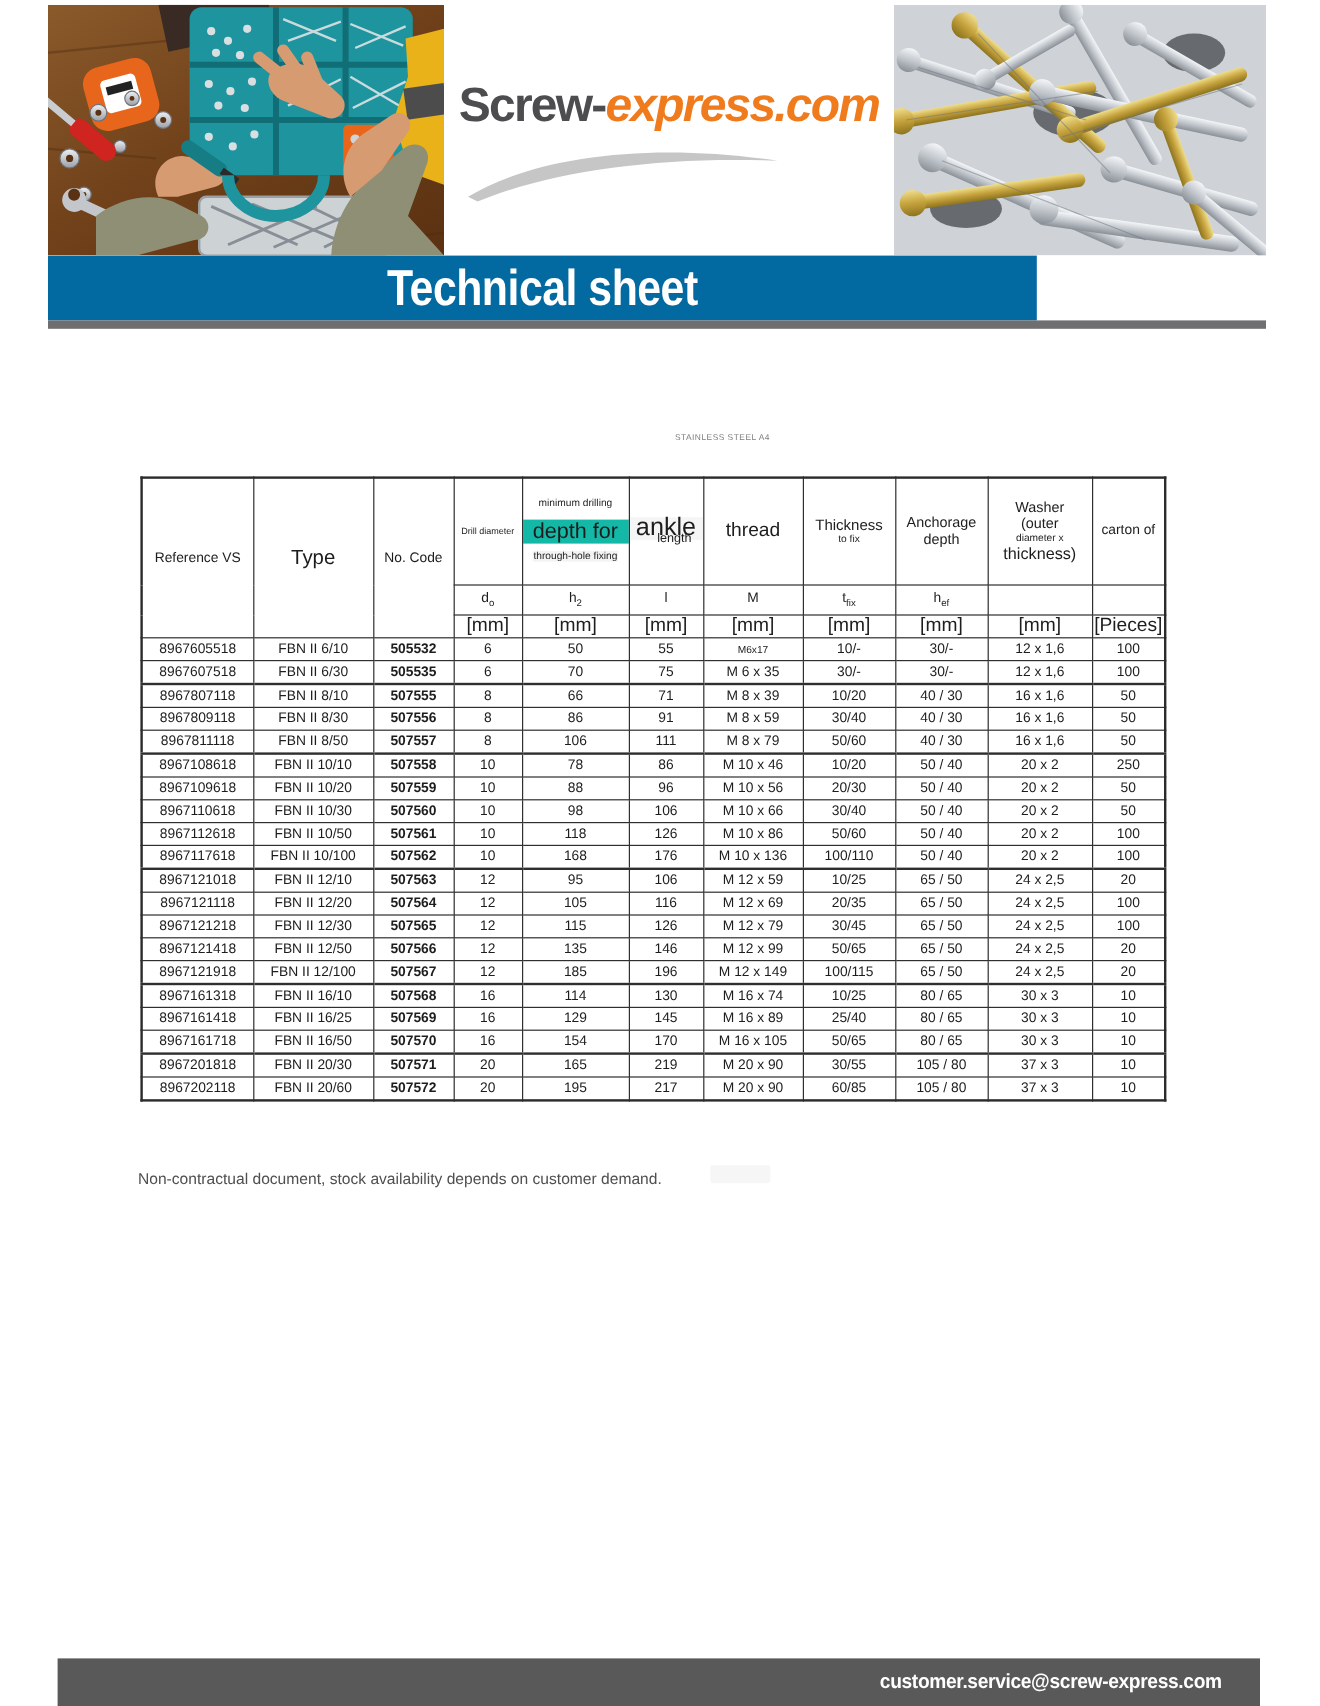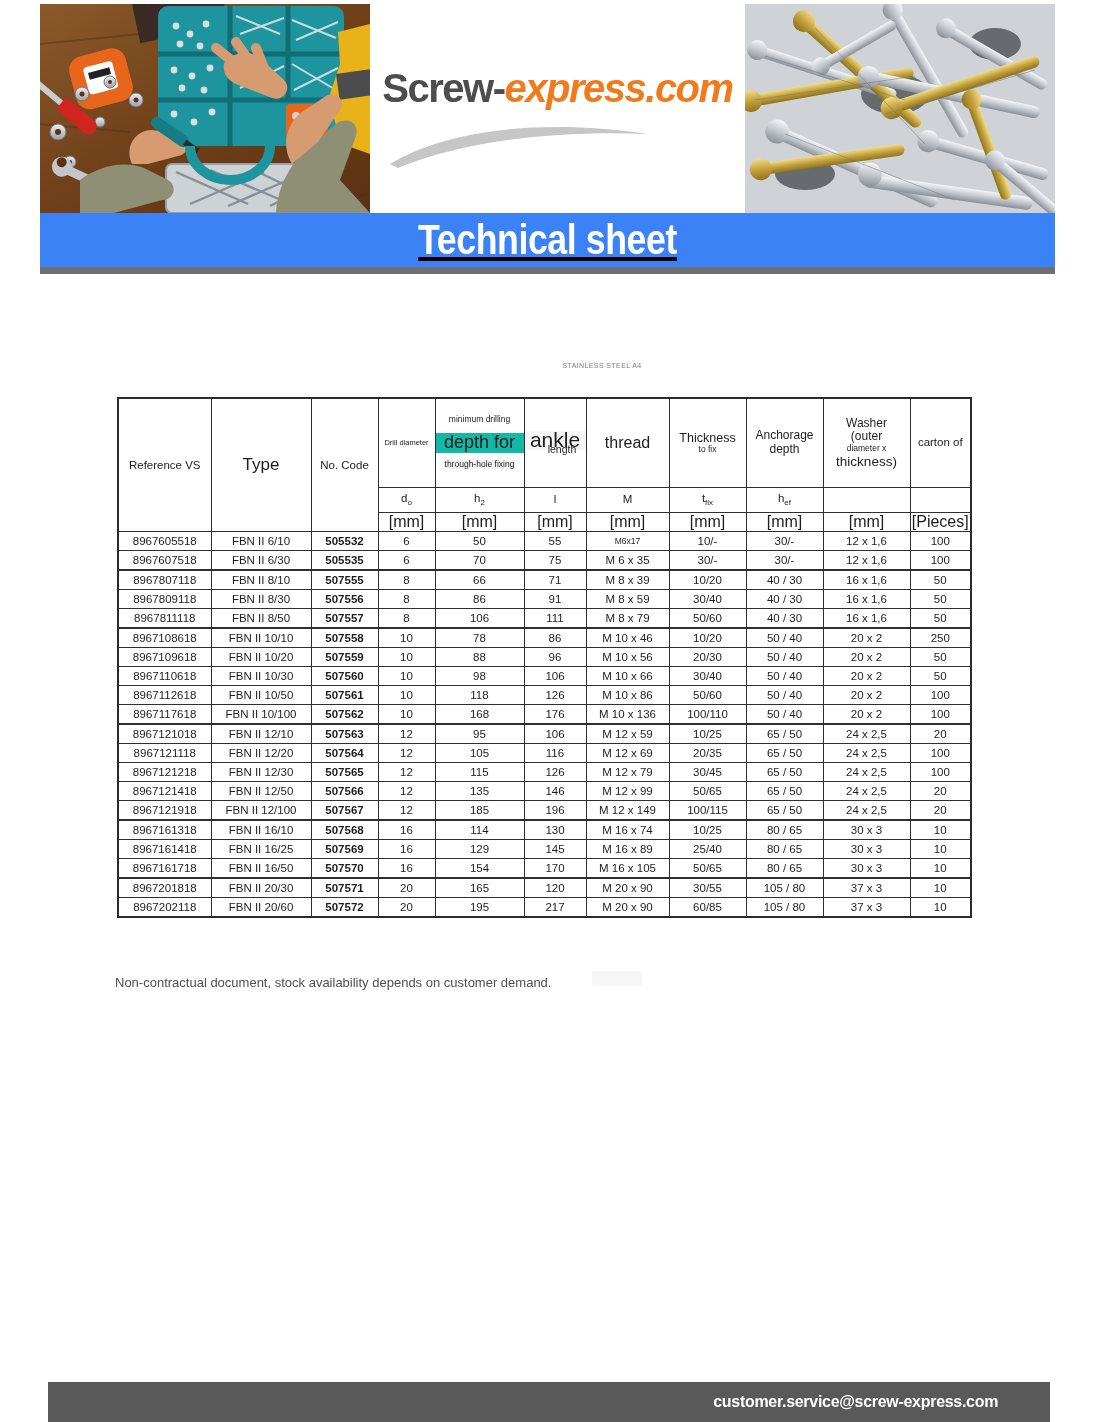--- a/index.html
+++ b/index.html
@@ -9,21 +9,21 @@
   .photo { position:absolute; top:4px; height:209px; overflow:hidden; }
   .photo-left  { left:40px;  width:330px; }
   .photo-right { left:745px; width:310px; }
   .logo-area { position:absolute; left:370px; top:4px; width:375px; height:209px; background:#fff; }
   .logo-text { position:absolute; left:0; top:62px; width:375px; text-align:center;
                font-size:40px; font-weight:bold; letter-spacing:-1.5px; white-space:nowrap; }
   .logo-part1 { color:#4d4d4f; }
   .logo-part2 { color:#f07b1c; font-style:italic; }
   .logo-swoosh { position:absolute; left:12px; top:114px; }
 
-  .banner { position:absolute; left:40px; top:213px; width:1015px; height:54px; background:#3b82f6;text-decoration:underline; }
+  .banner { position:absolute; left:40px; top:213px; width:824px; height:54px; background:#0369a1; }
   .banner-title { display:block; width:100%; text-align:center; color:#ffffff; font-size:42px;
                   font-weight:bold; line-height:54px; transform:scaleX(.85); letter-spacing:-0.5px; }
   .gray-strip { position:absolute; left:40px; top:267px; width:1015px; height:7px; background:#6f6f71; }
 
   
   .material-label { position:absolute; left:102px; top:362px; width:1000px; text-align:center;
                     font-size:7px; color:#7d7d7d; letter-spacing:.4px; }
 
   
   .sheet-table { position:absolute; left:117px; top:397px; width:853px;
@@ -55,21 +55,21 @@
   .h-washer .w2 { display:block; font-size:12px; }
   .h-washer .w3 { display:block; font-size:8.5px; }
   .h-washer .w4 { display:block; font-size:13.5px; }
   .h-carton { font-size:11.5px; }
 
   
   .note { position:absolute; left:115px; top:975px; font-size:13px; color:#4f4f4f; }
   .artifact { position:absolute; left:592px; top:971px; width:50px; height:15px;
               background:#f6f6f6; border-radius:2px; }
   .footer-bar { position:absolute; left:48px; top:1382px; width:1002px; height:40px;
-                background:#595959; box-sizing:border-box; text-align:right; padding-right:52px; }
+                background:#595959; box-sizing:border-box; text-align:right; padding-right:32px; }
   .footer-email { color:#ffffff; font-weight:bold; font-size:17px; line-height:40px;
                   letter-spacing:-0.3px; display:inline-block; transform:scaleX(.94); transform-origin:right; }
 </style>
 </head>
 <body>
 
 <div class="photo photo-left">
   <svg width="330" height="209" viewBox="0 0 330 209" xmlns="http://www.w3.org/2000/svg">
     <defs>
       <linearGradient id="wood" x1="0" y1="0" x2="1" y2="1">
@@ -599,21 +599,21 @@
         <td>80 / 65</td>
         <td>30 x 3</td>
         <td>10</td>
       </tr>
       <tr>
         <td>8967201818</td>
         <td>FBN II 20/30</td>
         <td class="code">507571</td>
         <td>20</td>
         <td>165</td>
-        <td>120</td>
+        <td>219</td>
         <td>M 20 x 90</td>
         <td>30/55</td>
         <td>105 / 80</td>
         <td>37 x 3</td>
         <td>10</td>
       </tr>
       <tr>
         <td>8967202118</td>
         <td>FBN II 20/60</td>
         <td class="code">507572</td>

